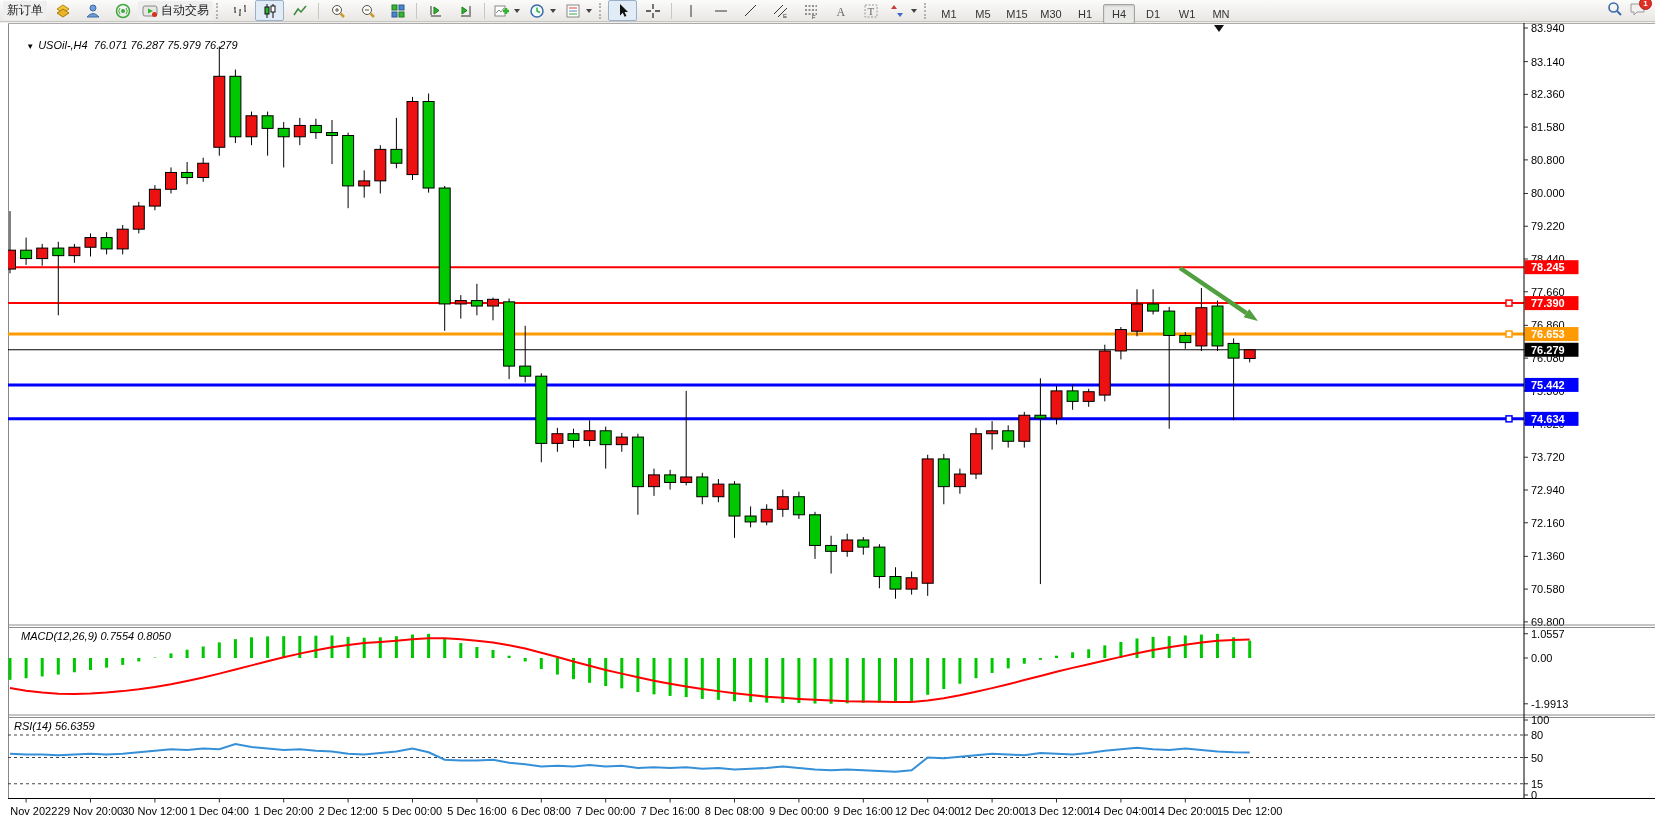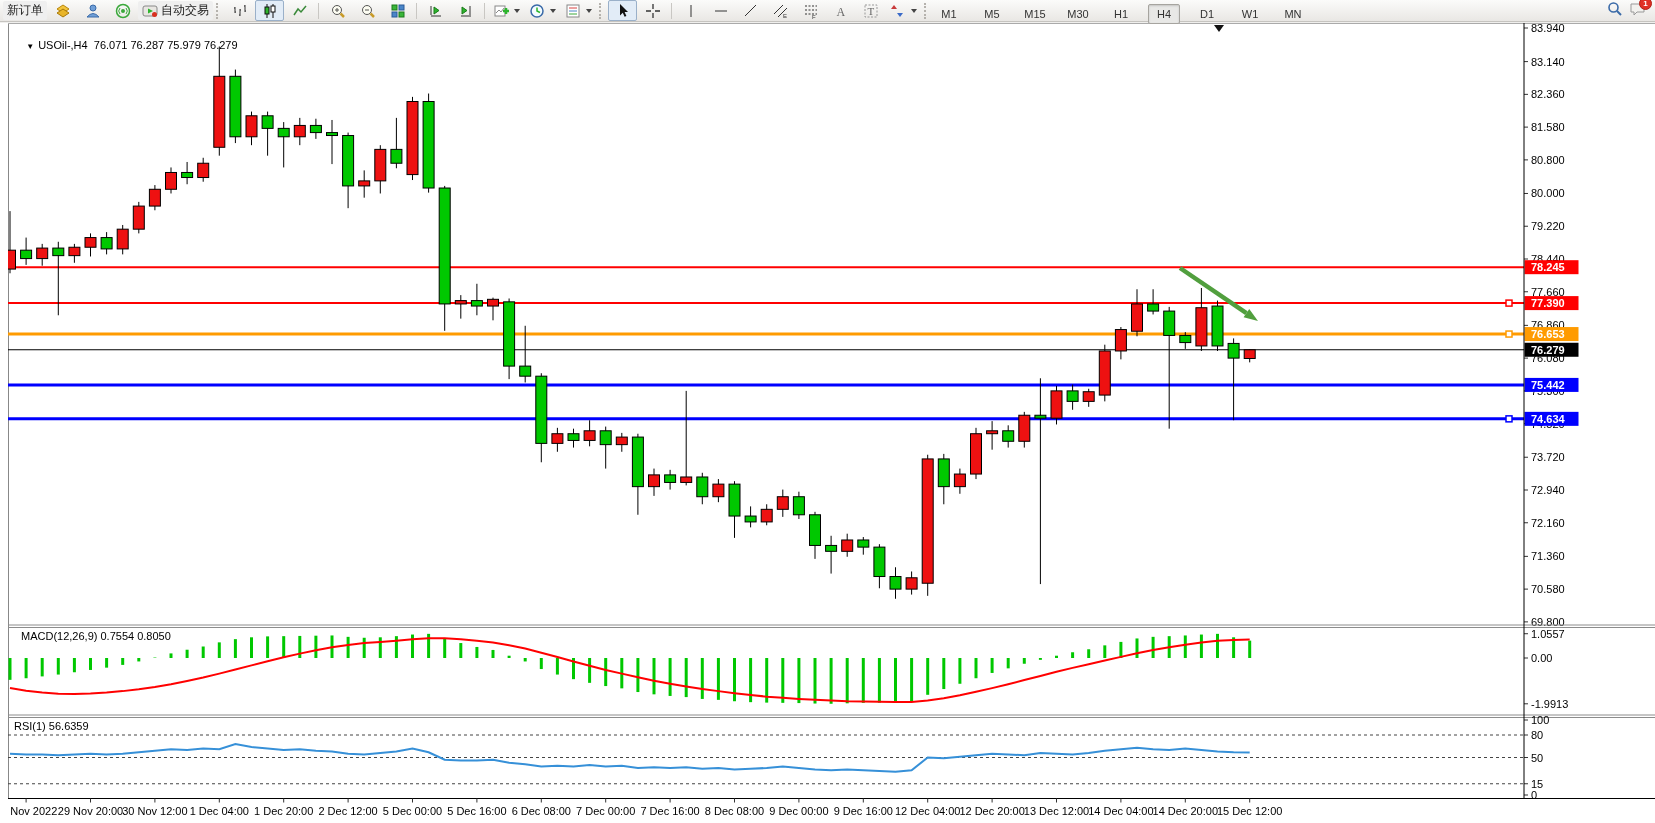--- a/index.html
+++ b/index.html
@@ -19,21 +19,21 @@
   .tf-btn.active{background:#e8e8e6;border-color:#a6a49f;box-shadow:inset 0 1px 2px rgba(0,0,0,.15);}
   .tb-right{margin-left:auto;display:flex;align-items:center;gap:6px;padding-right:6px;}
   .caret{width:0;height:0;border-left:3px solid transparent;border-right:3px solid transparent;
     border-top:4px solid #444;margin-left:2px;}
   .chat-wrap{position:relative;}
   .badge{position:absolute;top:-4px;right:-6px;width:11px;height:11px;border-radius:50%;
     background:#e03024;color:#fff;font-size:8px;font-weight:bold;display:flex;align-items:center;
     justify-content:center;border:1px solid #b02018;}
   
   .chart-wrap{position:absolute;left:0;top:23px;width:1655px;height:800px;background:#fff;}
-  .overlay-label{position:absolute;font-size:11px;color:#000;white-space:pre;pointer-events:none;z-index:3;}
+  .overlay-label{position:absolute;font-size:11px;color:#000;white-space:pre;pointer-events:none;z-index:3;font-style:italic;}
   .collapse-icon{font-size:8px;margin-right:4px;}
 </style>
 </head>
 <body>
 
 <div class="toolbar">
   <button class="tb-btn">
     <span>新订单</span>
   </button>
   <span class="tb-btn">
@@ -197,21 +197,21 @@
       </svg>
   </span>
   <span class="tb-btn">
     <svg width="16" height="16" viewBox="0 0 16 16">
         <polygon points="4,2 7,6 1,6" fill="#c83a3a"></polygon>
         <polygon points="10,14 13,10 7,10" fill="#3a6ac8"></polygon>
       </svg>
     <span class="caret"></span>
   </span>
   <span class="tb-grip"></span>
-  <span id="tf-group" style="display:flex;gap:11px;margin-top:7px;">
+  <span id="tf-group" style="display:flex;gap:2px;margin-top:7px;">
       <span class="tf-btn">M1</span>
       <span class="tf-btn">M5</span>
       <span class="tf-btn">M15</span>
       <span class="tf-btn">M30</span>
       <span class="tf-btn">H1</span>
       <span class="tf-btn active">H4</span>
       <span class="tf-btn">D1</span>
       <span class="tf-btn">W1</span>
       <span class="tf-btn">MN</span>
     </span>
@@ -229,21 +229,21 @@
       <span class="badge">1</span>
     </span>
   </div>
 </div>
 
 <div class="chart-wrap">
   <div class="overlay-label" style="left:14px;top:4px;">
     <span class="collapse-icon">▼</span><span>USOil-,H4</span>&nbsp;&nbsp;<span>76.071 76.287 75.979 76.279</span>
   </div>
   <div class="overlay-label" style="left:21px;top:607px;">MACD(12,26,9) 0.7554 0.8050</div>
-  <div class="overlay-label" style="left:14px;top:697px;">RSI(1) 56.6359</div>
+  <div class="overlay-label" style="left:14px;top:697px;">RSI(14) 56.6359</div>
   <svg id="chart-svg" style="position:absolute;left:8px;top:0;" width="1647" height="800">
       <rect x="0" y="0" width="1647" height="800" fill="#ffffff"></rect>
       <line x1="0.5" y1="0" x2="0.5" y2="775.5" stroke="#888"></line>
       <line x1="0" y1="0.5" x2="1647" y2="0.5" stroke="#aaa"></line>
       <g>
         <line x1="1516" y1="5" x2="1520" y2="5" stroke="#333"></line>
         <text x="1523" y="9" font-size="11" fill="#000">83.940</text>
         <line x1="1516" y1="38.59999999999988" x2="1520" y2="38.59999999999988" stroke="#333"></line>
         <text x="1523" y="42.59999999999988" font-size="11" fill="#000">83.140</text>
         <line x1="1516" y1="71.35999999999993" x2="1520" y2="71.35999999999993" stroke="#333"></line>

